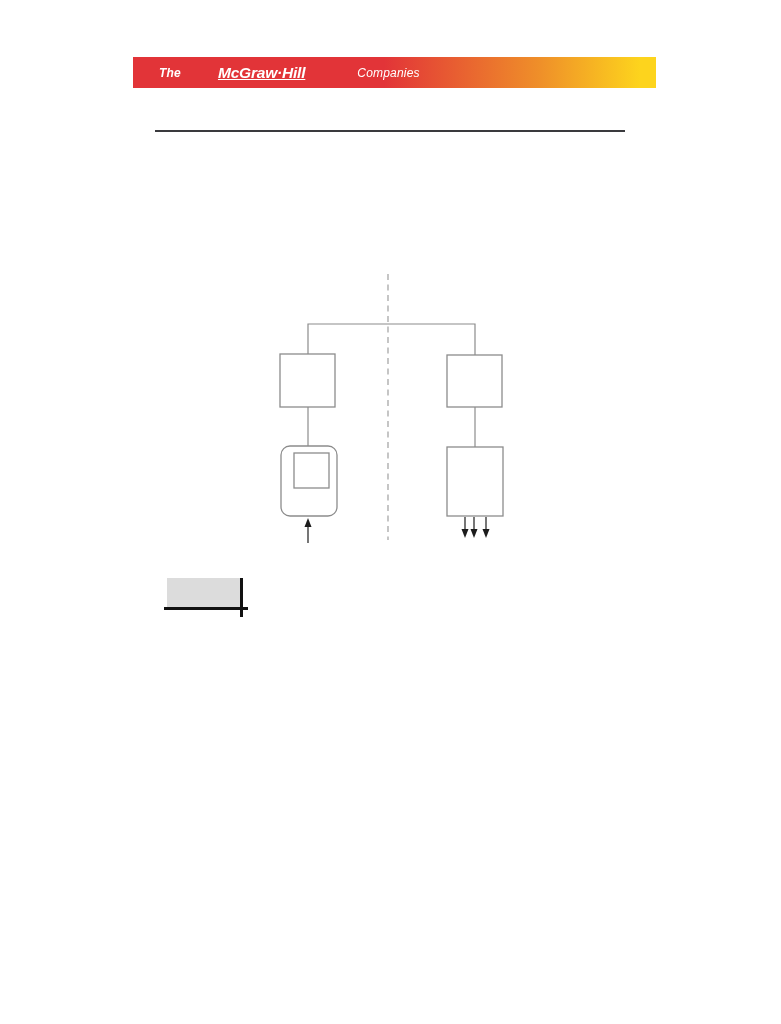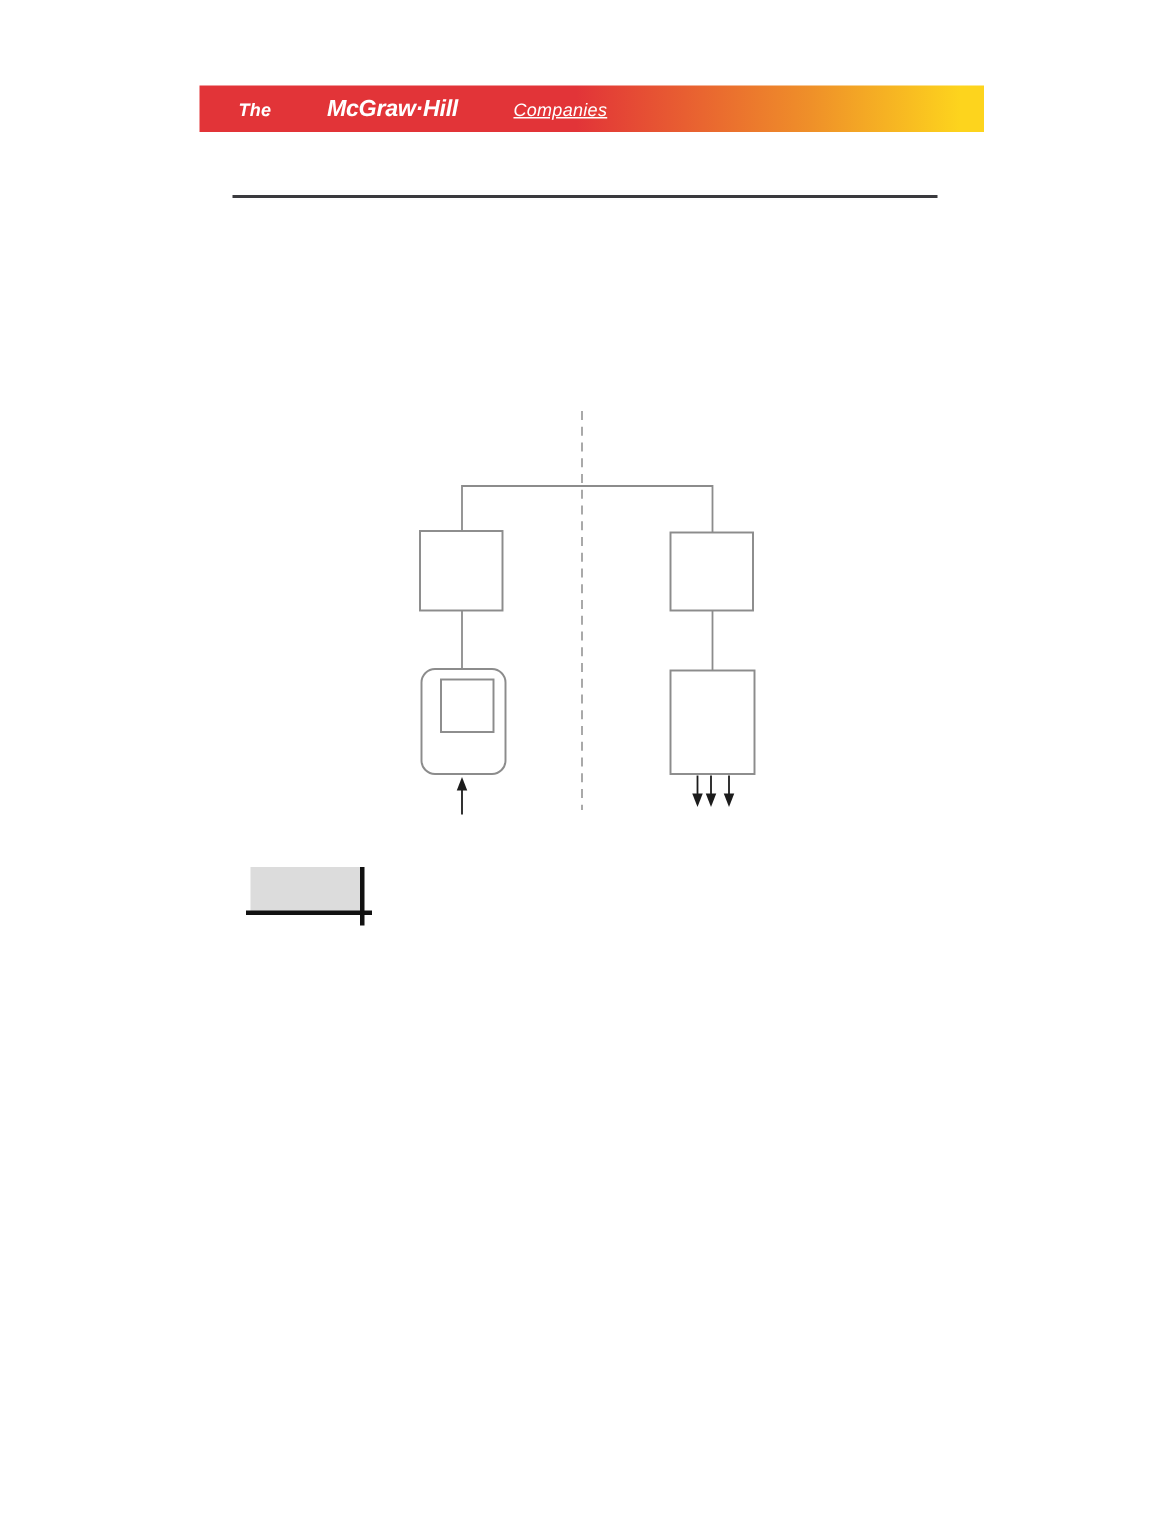--- a/index.html
+++ b/index.html
@@ -25,22 +25,22 @@
       var(--banner_red) 0%,
       var(--banner_red) 48%,
       var(--banner_orange) 78%,
       var(--banner_yellow) 97%);
     color: var(--banner_text);
     font-style: italic;
     white-space: nowrap;
     gap: 32px;
   }
   .logo-the   { font-size: 12px; font-weight: 600; margin-right: 5px; letter-spacing: 0.2px; }
-  .logo-main  { font-size: 15.5px; font-weight: 700; letter-spacing: -0.2px; }
-  .logo-sub   { font-size: 12px; font-weight: 400; margin-left: 5px; letter-spacing: 0.2px; text-decoration: underline; }
+  .logo-main  { font-size: 15.5px; font-weight: 700; letter-spacing: -0.2px; text-decoration: underline; }
+  .logo-sub   { font-size: 12px; font-weight: 400; margin-left: 20px; letter-spacing: 0.2px; }
   .rule {
     position: absolute;
     left: 155px;
     top: 130px;
     width: 470px;
     height: 2px;
     background: var(--rule);
   }
   .figure-svg {
     position: absolute;

